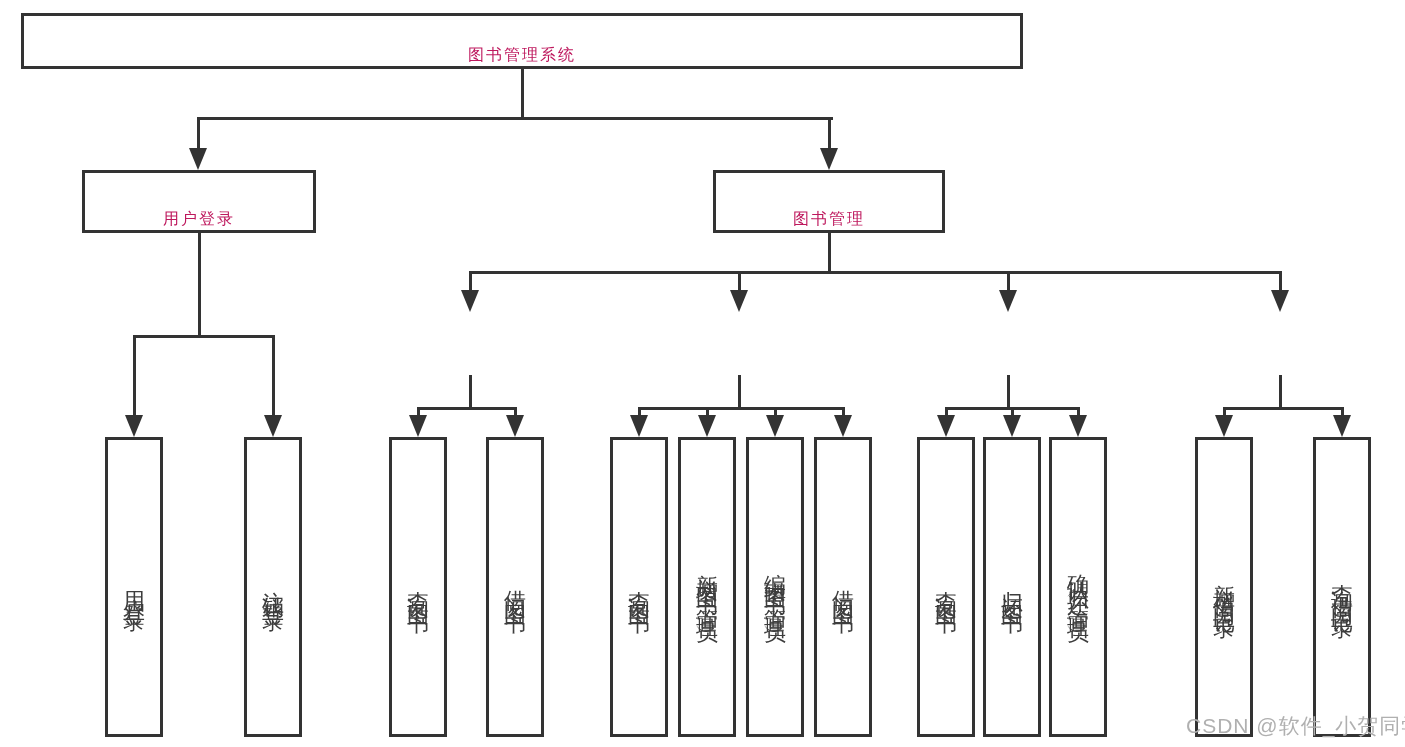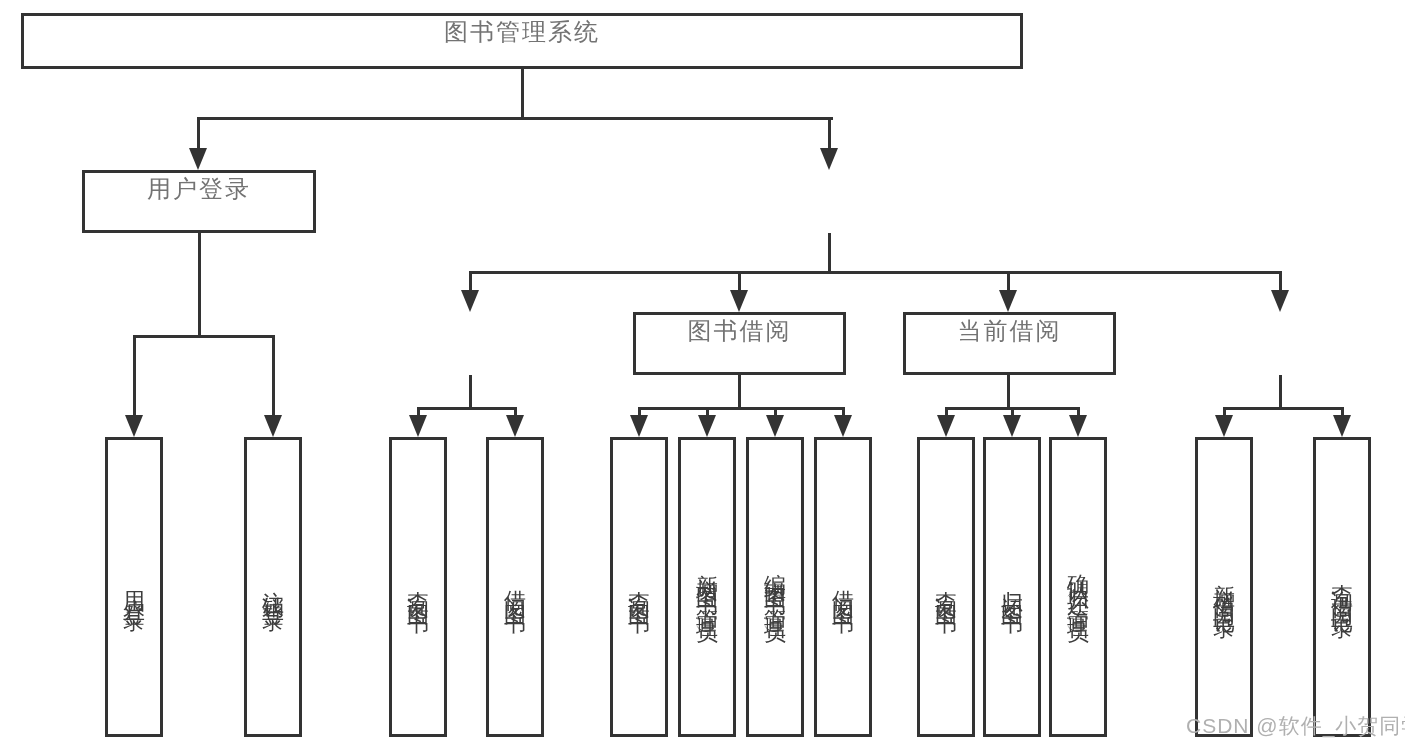--- a/index.html
+++ b/index.html
@@ -9,24 +9,24 @@
     background:#ffffff;
     overflow:hidden;
     font-family:"Liberation Sans","DejaVu Sans",sans-serif;
     color:#3d3d3d;
   }
   .node{
     position:absolute;
     box-sizing:border-box;
     border:3px solid #333333;
     background:#ffffff;
-    display:flex;align-items:flex-start;justify-content:center;
-    font-size:24px;
+    display:flex;align-items:flex-end;justify-content:center;
+    font-size:16px;
     letter-spacing:2px;
-    color:#737373;
+    color:#be185d;
   }
   .leaf{
     position:absolute;
     box-sizing:border-box;
     border:3px solid #333333;
     background:#ffffff;
     width:58px;top:437px;height:300px;
     display:flex;align-items:center;justify-content:center;
     font-size:22px;
     color:#3d3d3d;
@@ -62,29 +62,26 @@
 <div id="stage">
 
   <div class="node" style="left:21px;top:13px;width:1002px;height:56px">
     <span>图书管理系统</span>
   </div>
 
   <div class="node" style="left:82px;top:170px;width:234px;height:63px">
     <span>用户登录</span>
   </div>
 
+  <div class="node" style="left:713px;top:170px;width:232px;height:63px">
+    <span>图书管理</span>
+  </div>
 
 
-  <div class="node" style="left:633px;top:312px;width:213px;height:63px">
-    <span>图书借阅</span>
-  </div>
 
-  <div class="node" style="left:903px;top:312px;width:213px;height:63px">
-    <span>当前借阅</span>
-  </div>
 
 
   <div class="leaf" style="left:105px">
     <span>用户登录</span>
   </div>
   <div class="leaf" style="left:244px">
     <span>注销登录</span>
   </div>
 
   <div class="leaf" style="left:389px">

